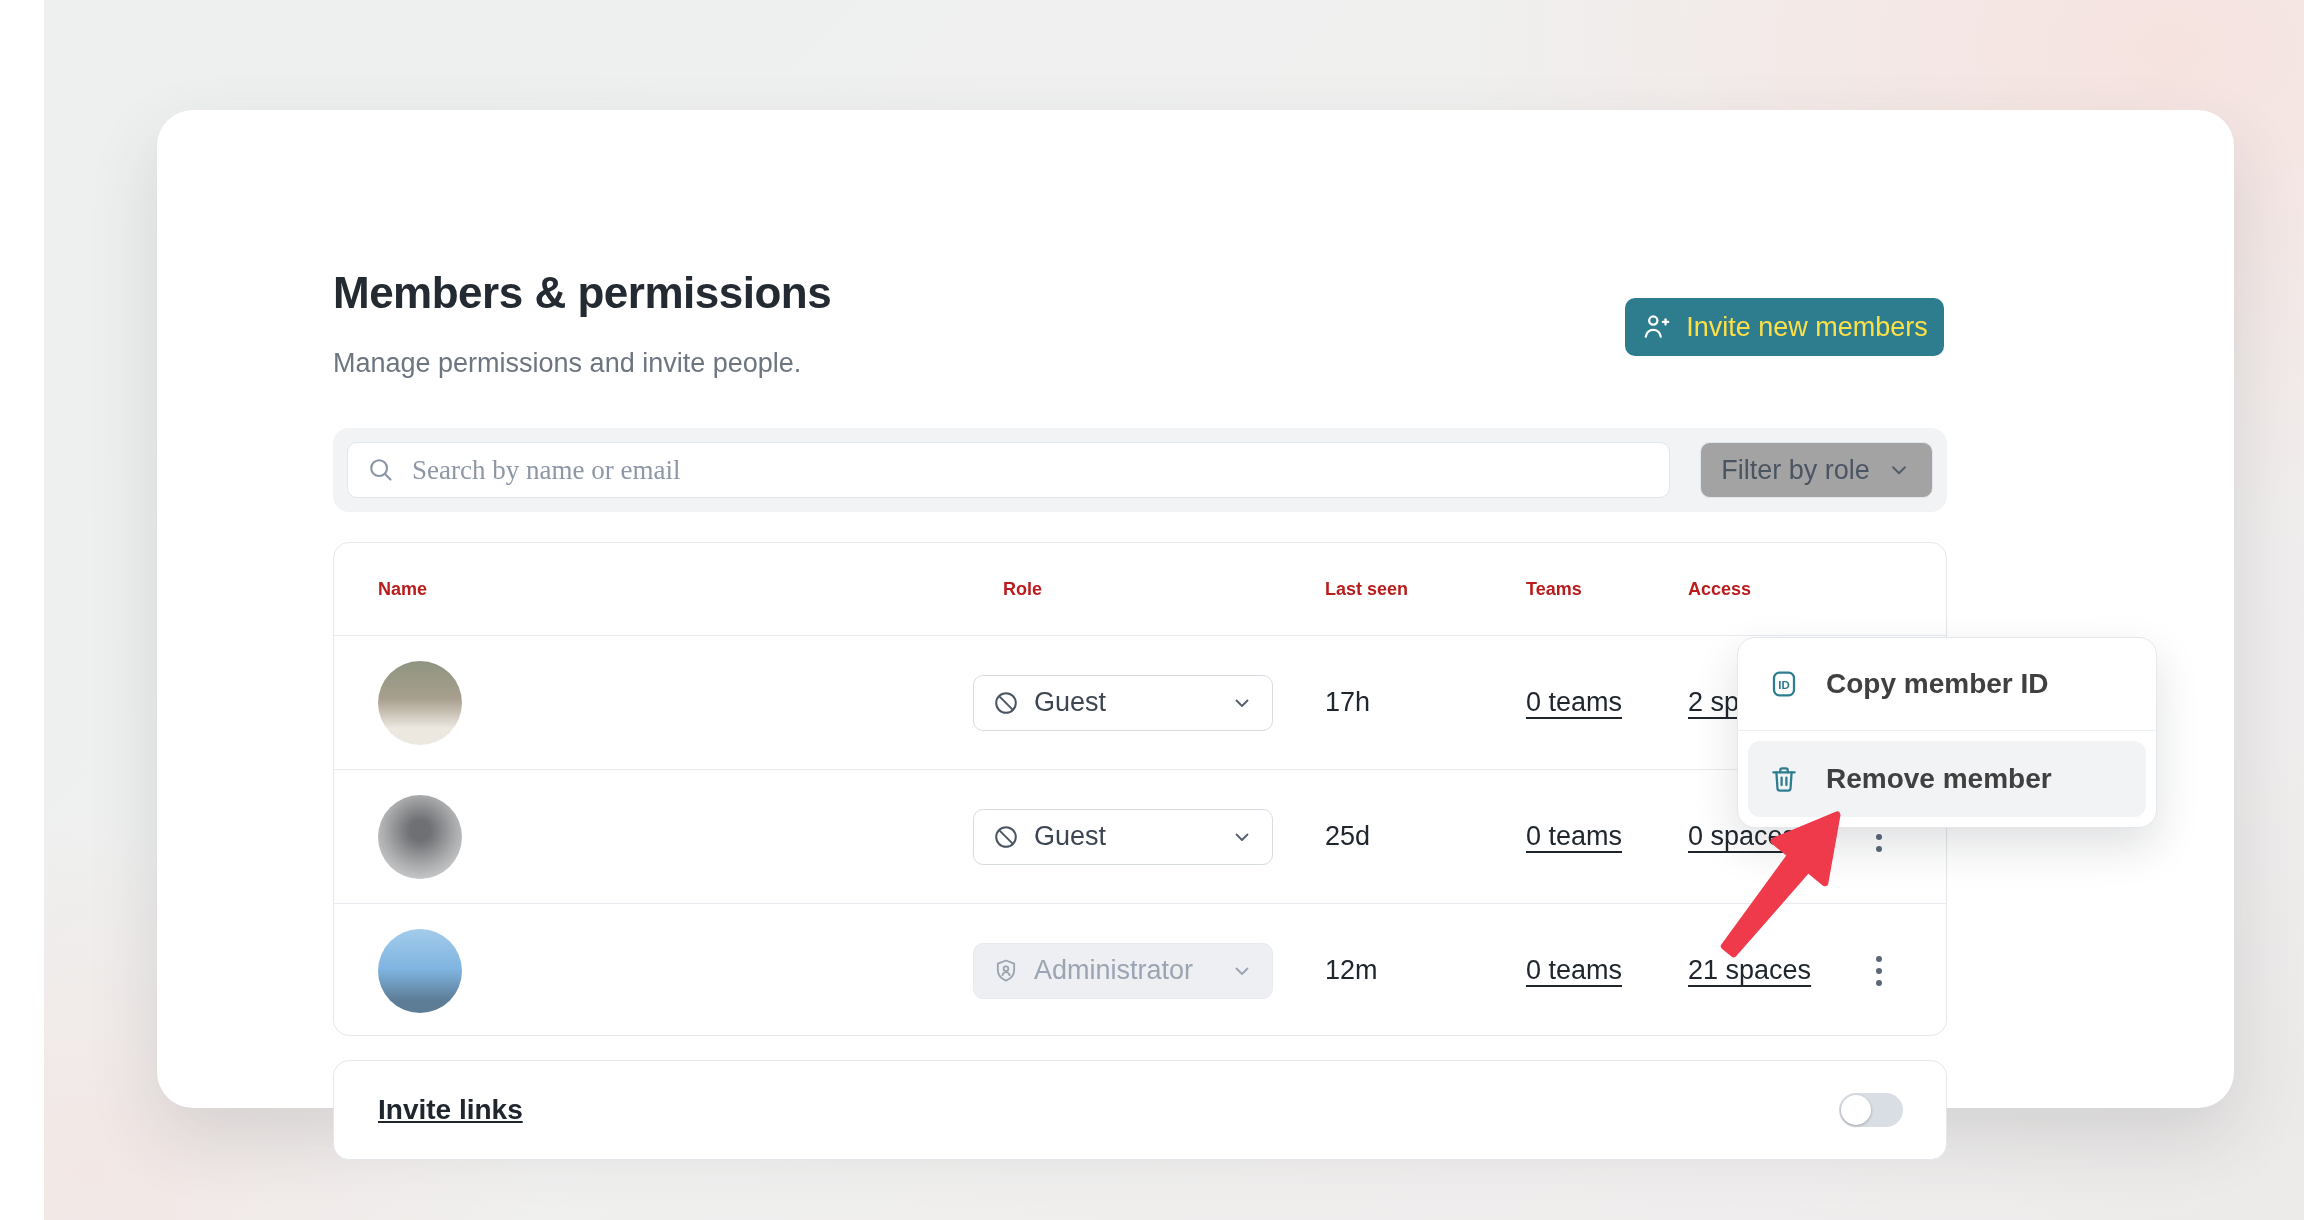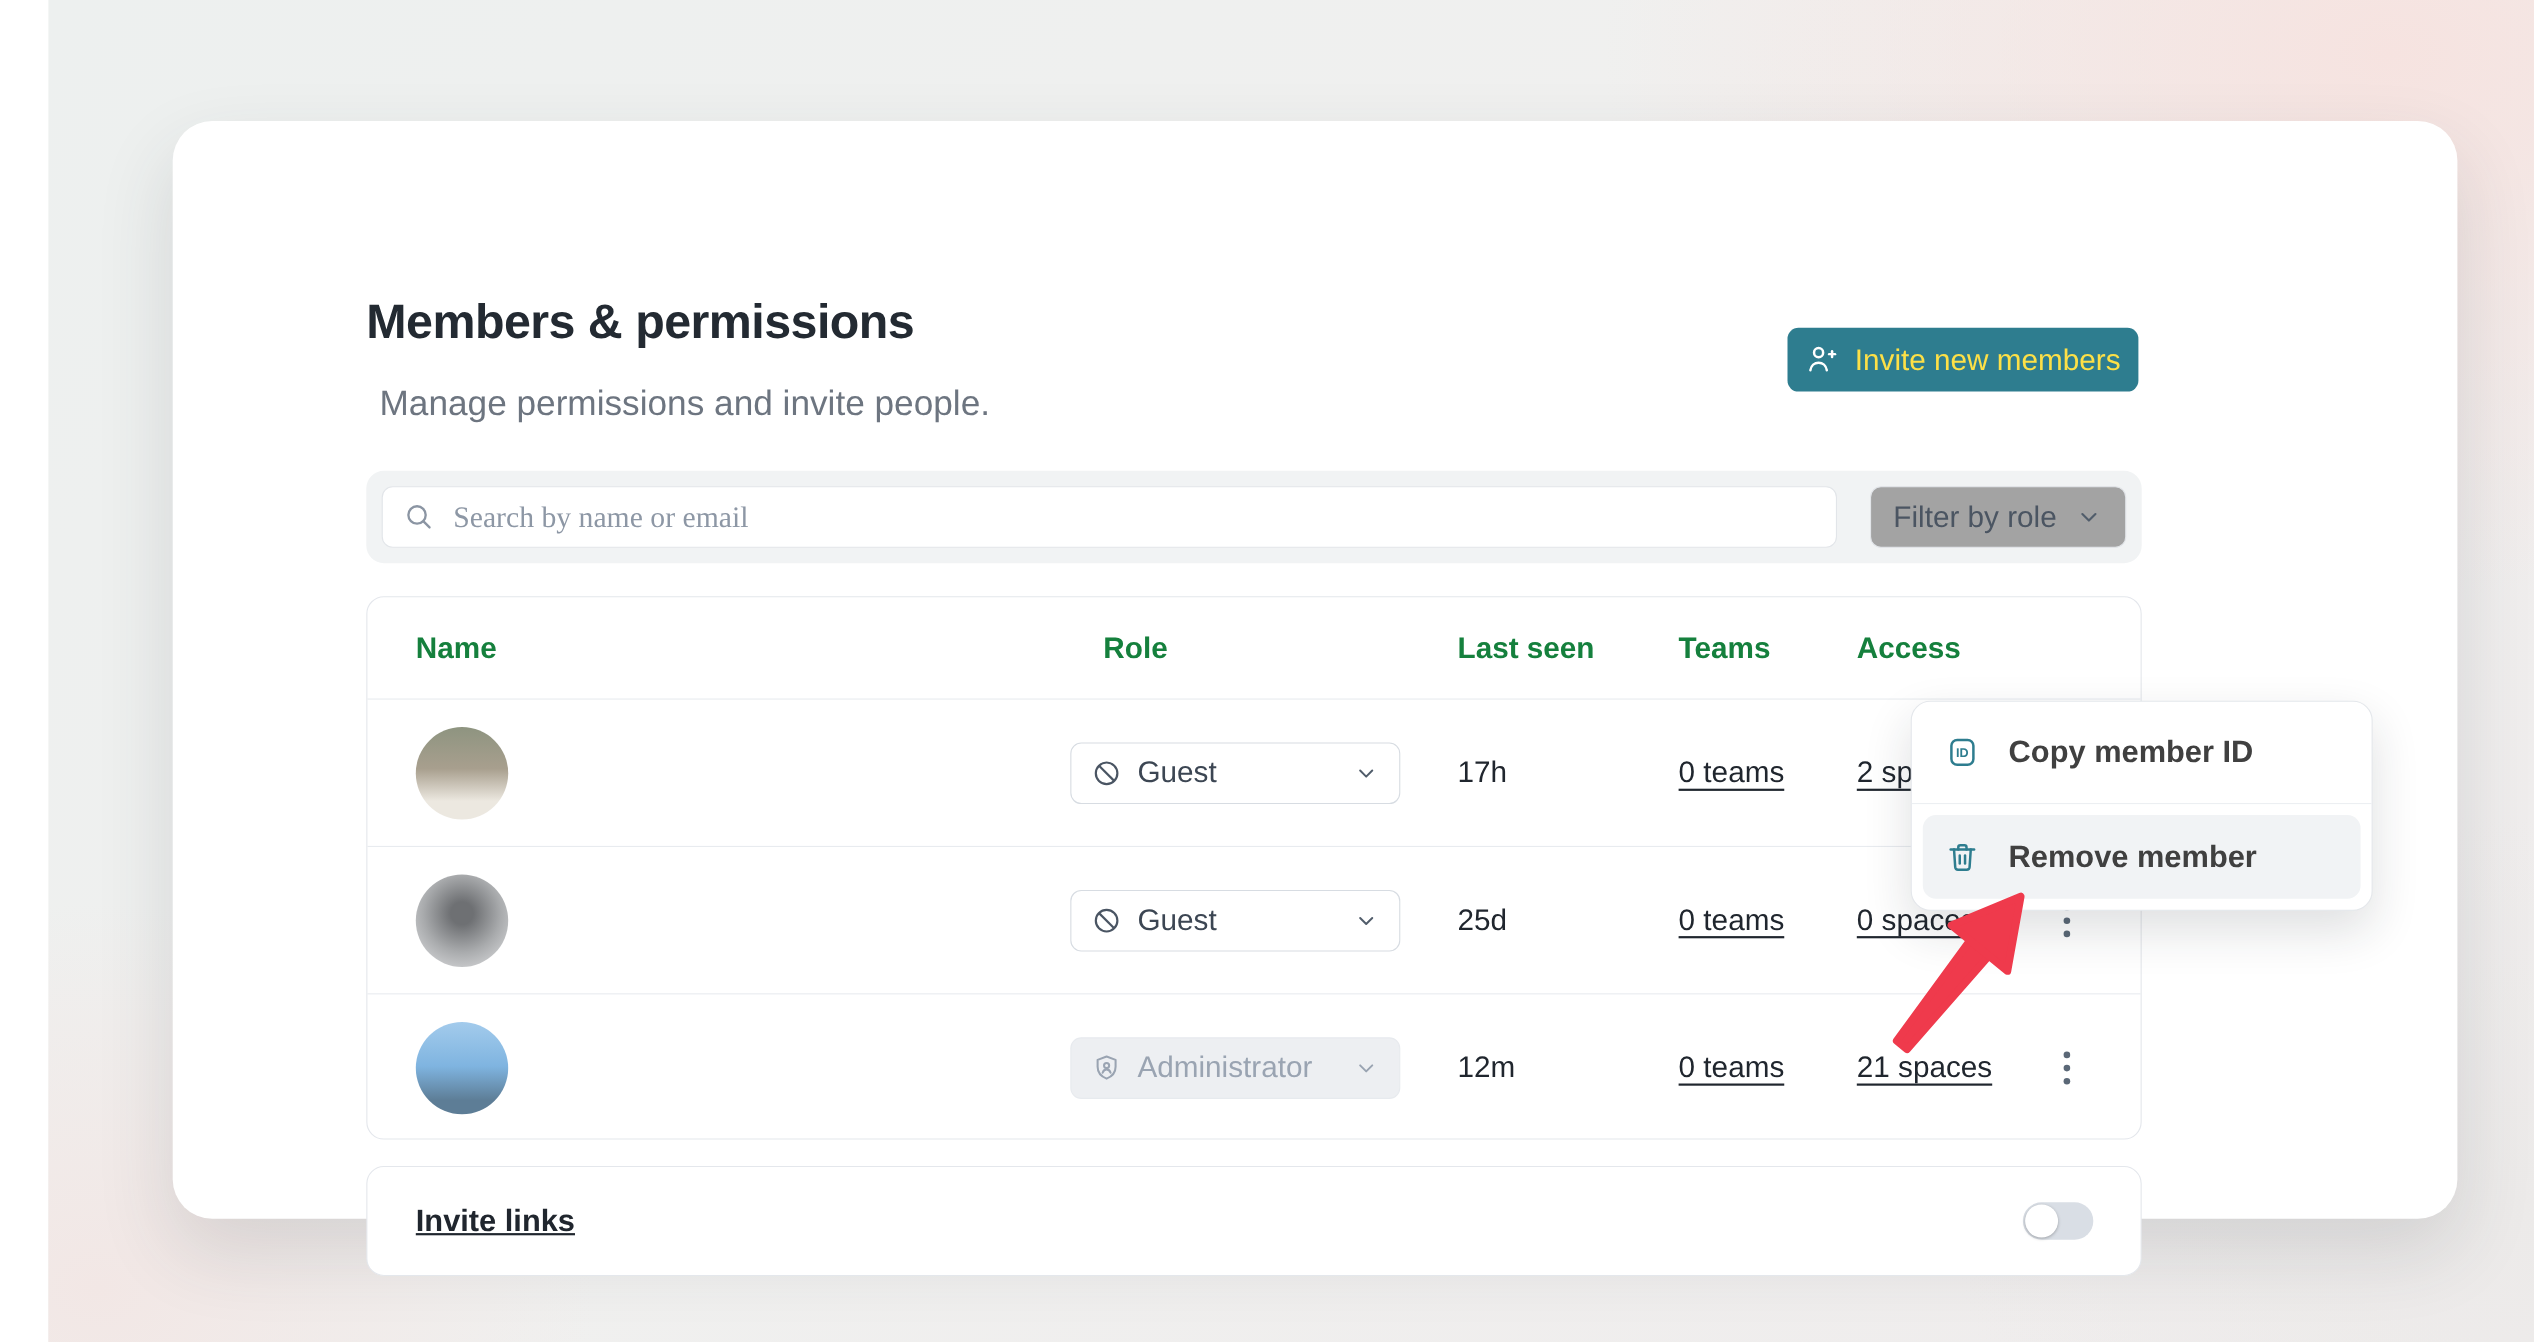--- a/index.html
+++ b/index.html
@@ -20,22 +20,22 @@
   .card{
     position:absolute;left:113px;top:110px;width:2077px;height:998px;
     background:#ffffff;border-radius:36px;
     box-shadow:0 30px 70px rgba(50,55,65,.14);
   }
   .page-title{
     position:absolute;left:176px;top:158px;
     font-size:44px;font-weight:700;color:#232a32;letter-spacing:-0.5px;
   }
   .page-subtitle{
-    position:absolute;left:188px;top:238px;
-    font-size:32px;color:#6d7580;
+    position:absolute;left:176px;top:238px;
+    font-size:27px;color:#6d7580;
   }
   .invite-btn{
     position:absolute;left:1468px;top:188px;width:319px;height:58px;
     background:#2e7d8f;border:none;border-radius:10px;
     display:flex;align-items:center;justify-content:center;gap:13px;
     color:#fde047;font-size:27px;font-weight:500;cursor:pointer;
     font-family:"Liberation Sans", sans-serif;
   }
   .invite-btn svg{flex:0 0 auto;}
   
@@ -66,21 +66,21 @@
     position:absolute;left:176px;top:432px;width:1614px;height:494px;
     background:#fff;border:1px solid #e4e7ec;border-radius:16px;box-sizing:border-box;
   }
   .trow{
     display:grid;
     grid-template-columns:639px 352px 201px 162px 160px 98px;
     align-items:center;
   }
   .trow.head{height:92px;}
   .trow.data{height:133px;border-top:1px solid #e8ebef;}
-  .th{font-size:27px;font-weight:700;color:#15803d;}
+  .th{font-size:18px;font-weight:700;color:#b91c1c;}
   .th.name{padding-left:44px;}
   .th.role{padding-left:30px;}
   .cell-name{padding-left:44px;}
   .avatar{width:84px;height:84px;border-radius:50%;}
   .avatar.a1{background:linear-gradient(180deg,#8e9480 0%,#a89f8e 45%,#ece8e0 80%);}
   .avatar.a2{background:radial-gradient(circle at 50% 42%, #6e7073 16%, #a9abad 55%, #d6d7d9 90%);}
   .avatar.a3{background:linear-gradient(180deg,#a3cbec 0%,#7fb4e0 48%,#5d7d96 85%);}
   .role-select{
     width:300px;height:56px;box-sizing:border-box;
     background:#fff;border:1px solid #d7dce2;border-radius:10px;

